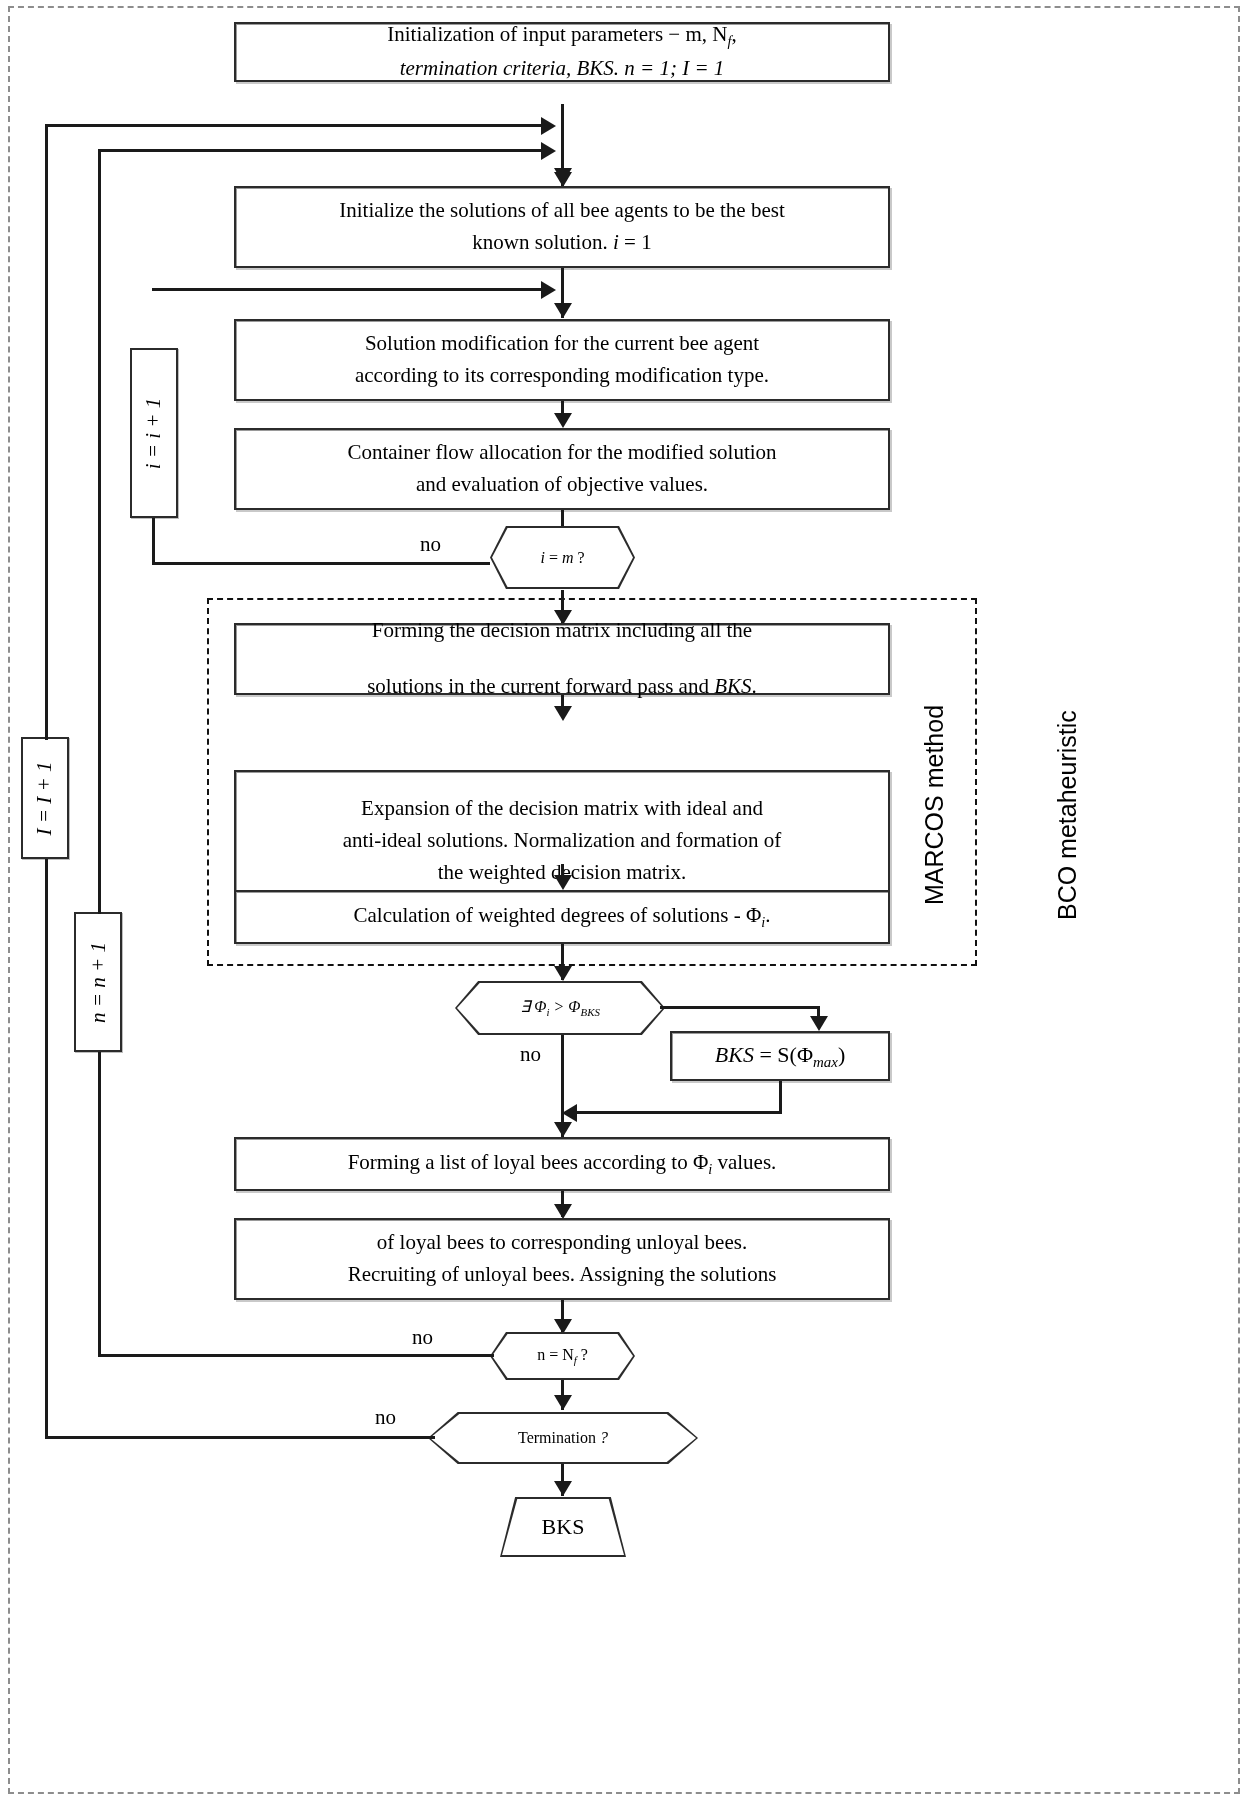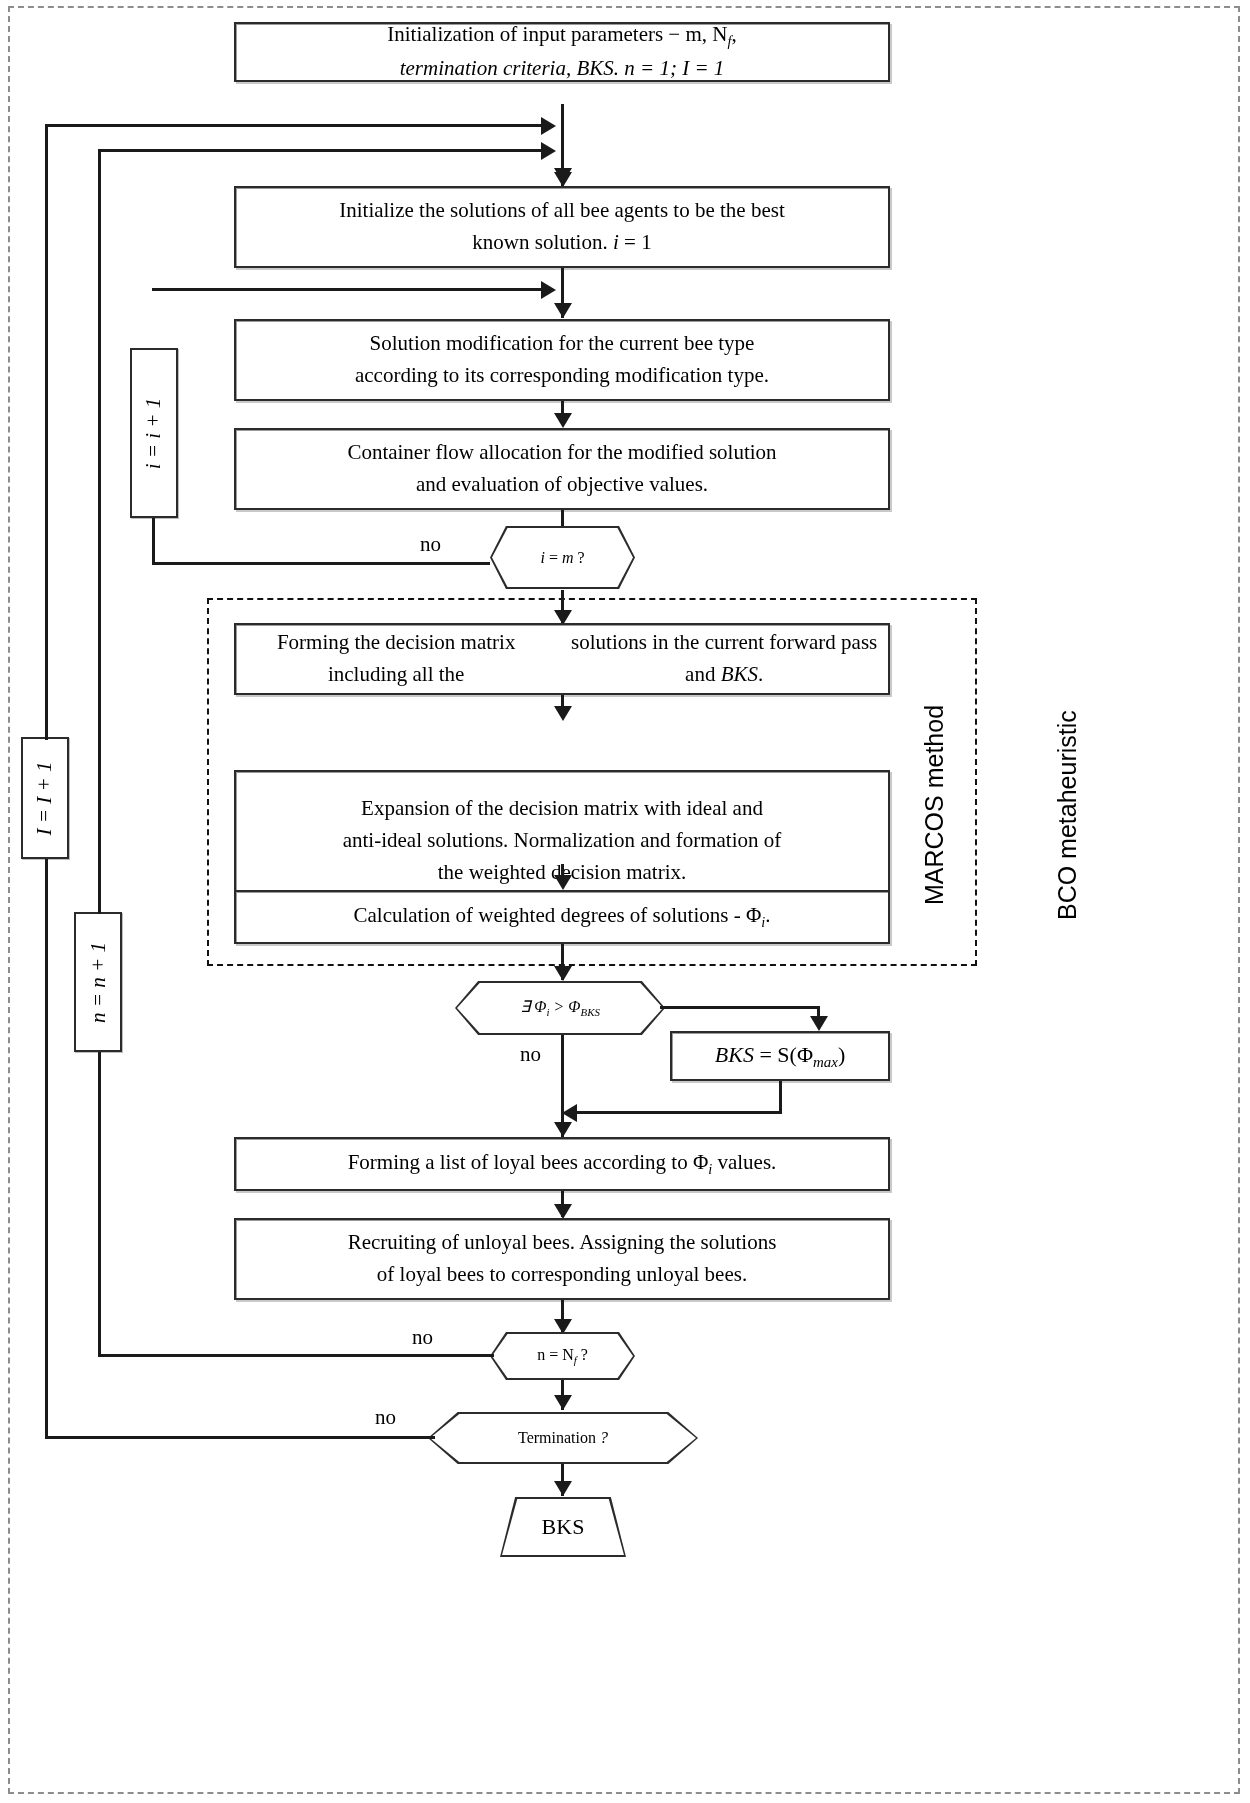--- a/index.html
+++ b/index.html
@@ -86,21 +86,21 @@
     <span class="ln">known solution.&nbsp;<span class="it">i</span> = 1</span>
   </div>
 
   <div class="ln-v" style="left:561px;top:268px;height:50px;"></div>
   <div class="arrow-d" style="left:554px;top:303px;"></div>
 
   <div class="ln-h" style="left:152px;top:288px;width:398px;"></div>
   <div class="arrow-r" style="left:541px;top:281px;"></div>
 
   <div class="box" style="left:234px;top:319px;width:656px;height:82px;flex-direction:column;">
-    <span class="ln">Solution modification for the current bee type</span>
+    <span class="ln">Solution modification for the current bee agent</span>
     <span class="ln">according to its corresponding modification type.</span>
   </div>
 
   <div class="ln-v" style="left:561px;top:401px;height:22px;"></div>
   <div class="arrow-d" style="left:554px;top:413px;"></div>
 
   <div class="box" style="left:234px;top:428px;width:656px;height:82px;flex-direction:column;">
     <span class="ln">Container flow allocation for the modified solution</span>
     <span class="ln">and evaluation of objective values.</span>
   </div>
@@ -118,21 +118,21 @@
 
   <div class="hexwrap" style="left:490px;top:526px;width:145px;height:63px;">
     <div class="hex-in">
       <span><span class="it">i</span> = <span class="it">m</span> ?</span>
     </div>
   </div>
 
   <div class="ln-v" style="left:561px;top:590px;height:34px;"></div>
   <div class="arrow-d" style="left:554px;top:610px;"></div>
 
-  <div class="box" style="left:234px;top:623px;width:656px;height:72px;flex-direction:row;gap:24px;">
+  <div class="box" style="left:234px;top:623px;width:656px;height:72px;flex-direction:column;gap:24px;">
     <span class="ln">Forming the decision matrix including all the</span>
     <span class="ln">solutions in the current forward pass and <span class="it">BKS</span>.</span>
   </div>
 
   <div class="ln-v" style="left:561px;top:695px;height:22px;"></div>
   <div class="arrow-d" style="left:554px;top:706px;"></div>
 
   <div class="box" style="left:234px;top:722px;width:656px;height:142px;flex-direction:column;margin-top:48px;">
     <span class="ln">Expansion of the decision matrix with ideal and</span>
     <span class="ln">anti-ideal solutions. Normalization and formation of</span>
@@ -176,22 +176,22 @@
   <div class="arrow-d" style="left:554px;top:1122px;"></div>
 
   <div class="box" style="left:234px;top:1137px;width:656px;height:54px;">
     <span><span>Forming a list of loyal bees according to Φ</span><sub class="it">i</sub><span> values.</span></span>
   </div>
 
   <div class="ln-v" style="left:561px;top:1191px;height:26px;"></div>
   <div class="arrow-d" style="left:554px;top:1204px;"></div>
 
   <div class="box" style="left:234px;top:1218px;width:656px;height:82px;flex-direction:column;">
+    <span class="ln">of loyal bees to corresponding unloyal bees.</span>
     <span class="ln">Recruiting of unloyal bees. Assigning the solutions</span>
-    <span class="ln">of loyal bees to corresponding unloyal bees.</span>
   </div>
 
   <div class="ln-v" style="left:561px;top:1300px;height:32px;"></div>
   <div class="arrow-d" style="left:554px;top:1319px;"></div>
 
   <div class="hexwrap" style="left:490px;top:1332px;width:145px;height:48px;">
     <div class="hex-in">
       <span><span>n = N</span><sub class="it">f</sub><span> ?</span></span>
     </div>
   </div>

